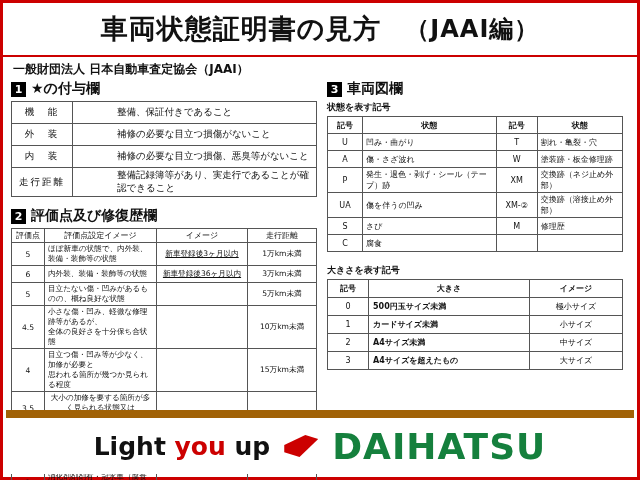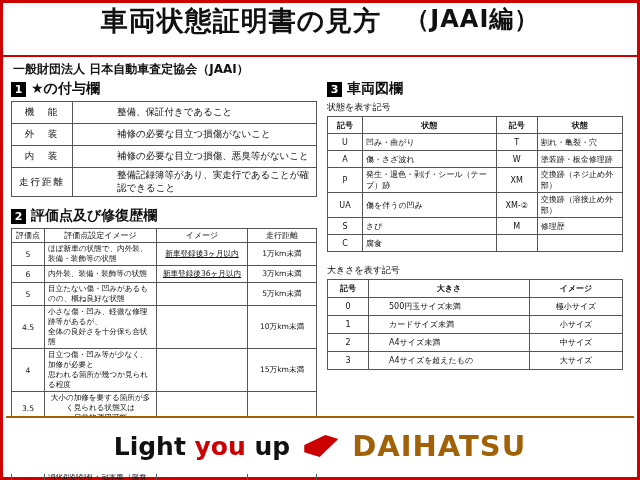--- a/index.html
+++ b/index.html
@@ -4,21 +4,21 @@
 <style>
   html,body{margin:0;padding:0;}
   body{
     width:640px;height:480px;overflow:hidden;
     background:#ffffff;
     font-family:"DejaVu Sans","Liberation Sans",sans-serif;
     color:#111;
   }
   .page{position:relative;width:640px;height:480px;box-sizing:border-box;border:3px solid #cc0000;background:#fff;}
   .title-bar{
-    height:52px;display:flex;justify-content:center;
+    height:52px;display:flex;align-items:center;justify-content:center;
     border-bottom:2px solid #cc0000;
     padding:0 8px;
   }
   .title-main{
     font-size:27px;font-weight:bold;letter-spacing:1px;
   }
   .title-sub{
     font-size:24px;font-weight:bold;margin-left:24px;letter-spacing:1px;
   }
   .assoc{
@@ -38,41 +38,41 @@
   td,th{border:1px solid #555;padding:1px 3px;font-size:8.5px;vertical-align:middle;}
   .t-fuyo td{height:19px;margin-left:32px;}
   .t-fuyo .lbl{width:54px;text-align:center;font-size:9.5px;letter-spacing:2px;}
   .t-fuyo .val{font-size:9.5px;padding-left:44px;}
   .t-hyoka th{font-size:8px;text-align:center;background:#fff;font-weight:normal;}
   .t-hyoka td{font-size:7.6px;height:14px;}
   .t-hyoka .c{text-align:center;text-decoration:underline;}
   .t-hyoka .score{width:26px;text-align:center;}
   .t-hyoka .sou{width:84px;}
   .t-hyoka .dist{width:62px;text-align:center;}
-  .sub-head{font-size:9px;font-weight:normal;margin:3px 0 2px 0;}
+  .sub-head{font-size:9px;font-weight:bold;margin:3px 0 2px 0;}
   .t-sym td,.t-sym th{text-align:center;font-size:8px;height:14px;}
   .t-sym .desc{text-align:left;}
   .t-sym th{font-weight:bold;}
   .t-size td,.t-size th{font-size:8px;height:15px;text-align:center;}
-  .t-size .d{text-align:left;padding-left:20px;}
+  .t-size .d{text-align:left;padding-left:4px;font-weight:bold;}
   .footer{
     position:absolute;left:3px;right:3px;bottom:3px;height:56px;
-    border-top:2px solid #a16207;display:flex;align-items:center;justify-content:center;gap:14px;
+    border-top:8px solid #a16207;display:flex;align-items:center;justify-content:center;gap:14px;
     background:#fff;
   }
   .slogan{font-size:25px;font-weight:bold;letter-spacing:0px;}
   .slogan .red{color:#cc0000;}
   .dmark{
     width:34px;height:26px;position:relative;
   }
   .dmark:before{
     content:"";position:absolute;left:0;top:2px;width:34px;height:22px;background:#cc0000;
     clip-path:polygon(0% 45%,62% 0%,100% 18%,45% 100%,0% 78%);
   }
-  .brand{font-size:29px;font-weight:bold;color:#a16207;letter-spacing:1px;}
+  .brand{font-size:36px;font-weight:bold;color:#15803d;letter-spacing:1px;}
 </style>
 </head>
 <body>
 
 <div class="page">
 
   <div class="title-bar">
     <span class="title-main">車両状態証明書の見方</span>
     <span class="title-sub">（JAAI編）</span>
   </div>

